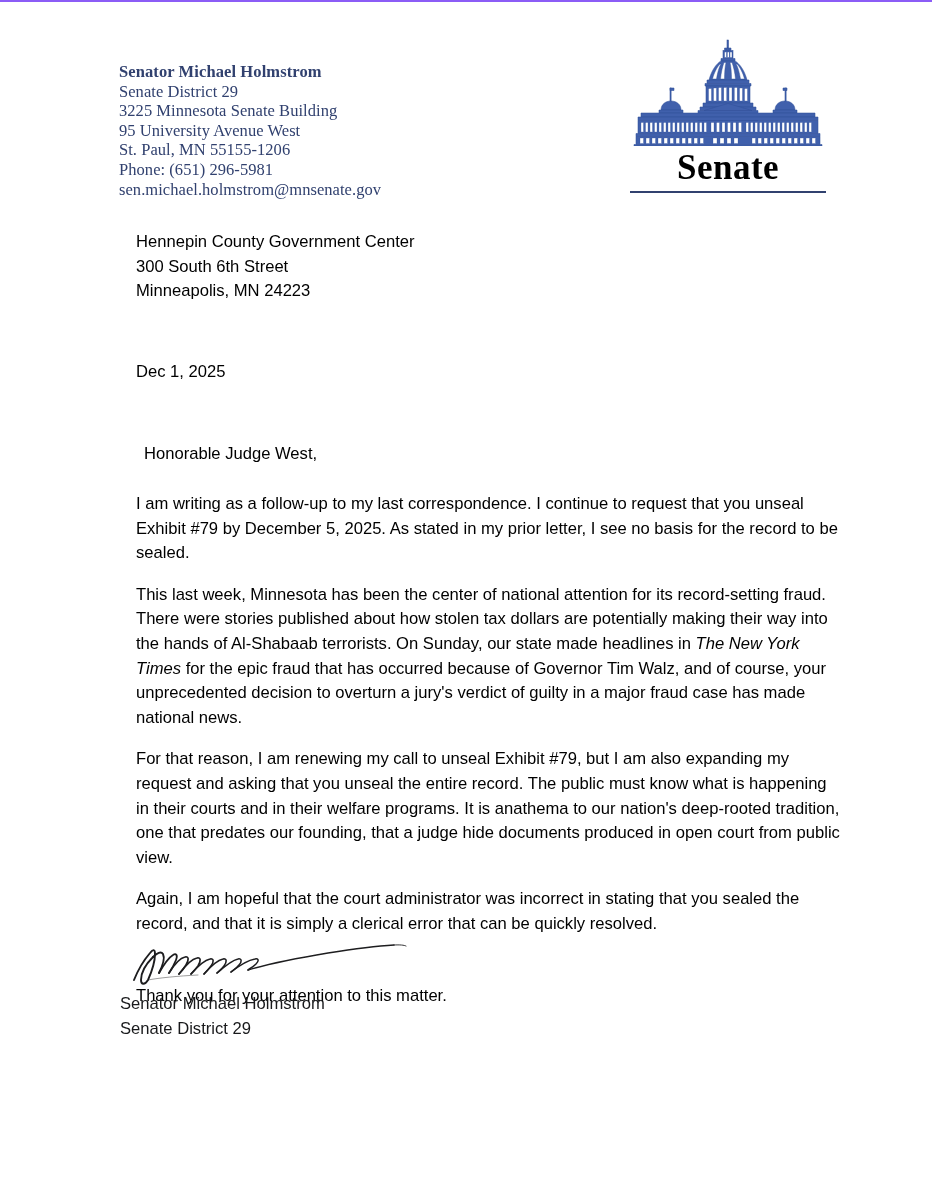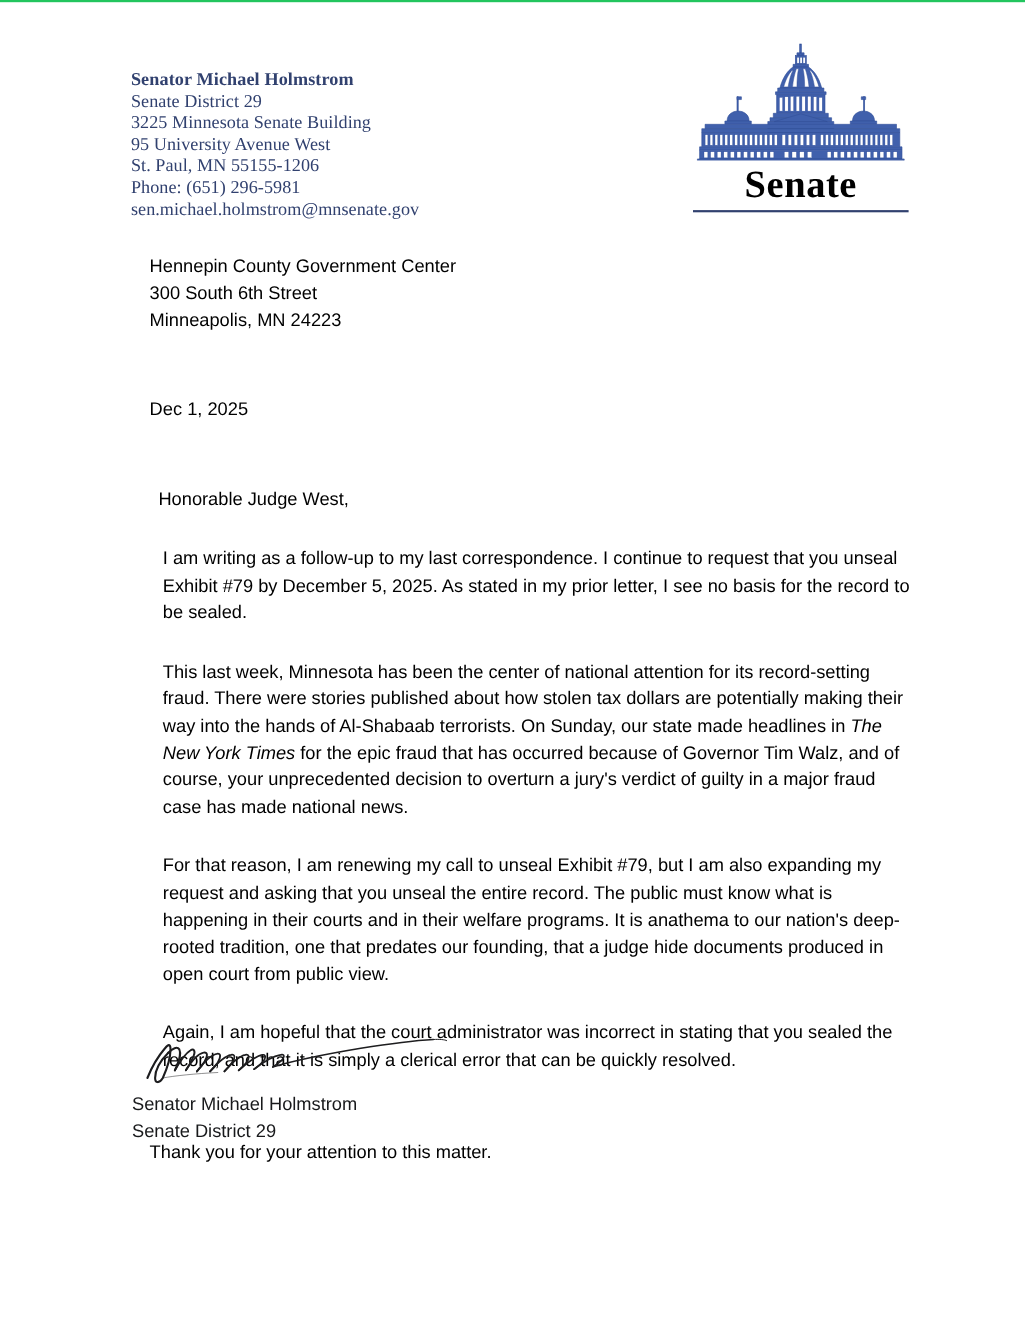--- a/index.html
+++ b/index.html
@@ -16,21 +16,21 @@
     font-family: "Liberation Sans", sans-serif;
     -webkit-font-smoothing: antialiased;
   }
 
   .page {
     position: absolute;
     left: 0; top: 0;
     width: 932px;
     height: 1200px;
     background: #ffffff;
-    border-top: 2px solid #22c55e;
+    border-top: 2px solid #8b5cf6;
     box-sizing: border-box;
   }
 
   
   .header {
     position: absolute;
     left: 0; top: 0;
     width: 932px;
     height: 215px;
   }
@@ -109,21 +109,21 @@
     line-height: 24.6px;
   }
 
   .salutation {
     margin: 8px;
     padding-top: 50px;
     line-height: 24.6px;
   }
 
   .para {
-    margin: 12px;
+    margin: 0;
     padding-top: 17px;
     line-height: 24.6px;
     text-align: left;
   }
 
   .para em { font-style: italic; }
 
   .closing {
     margin: 0;
     padding-top: 48px;

